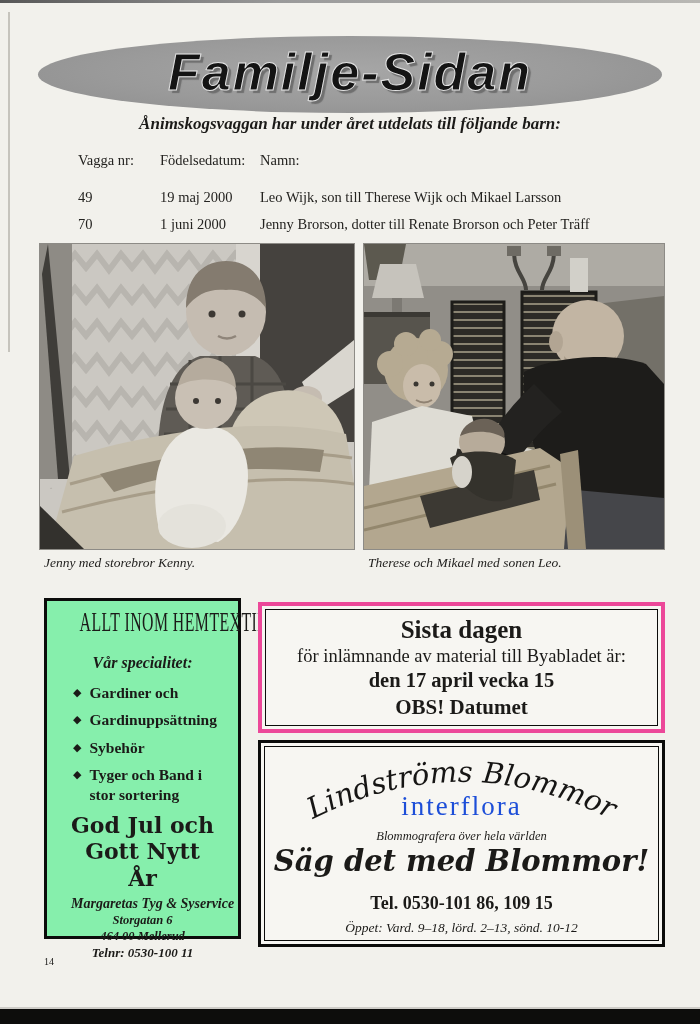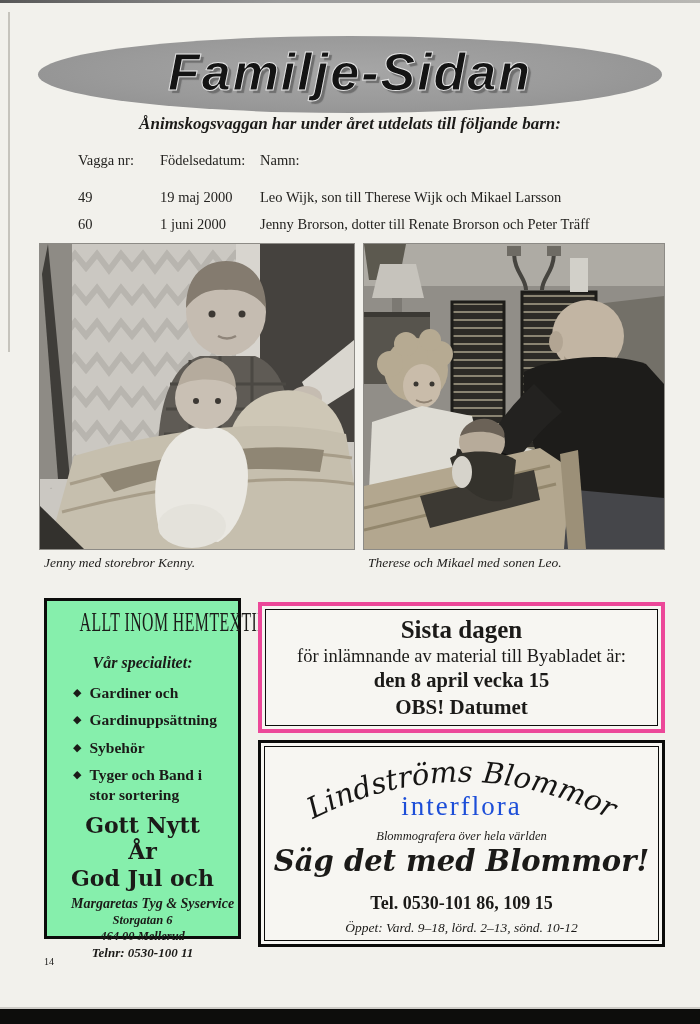--- a/index.html
+++ b/index.html
@@ -100,21 +100,21 @@
   <div class="intro">Ånimskogsvaggan har under året utdelats till följande barn:</div>
 
   <div class="tcell c1 r0">Vagga nr:</div>
   <div class="tcell c2 r0">Födelsedatum:</div>
   <div class="tcell c3 r0">Namn:</div>
 
   <div class="tcell c1 r1">49</div>
   <div class="tcell c2 r1">19 maj 2000</div>
   <div class="tcell c3 r1">Leo Wijk, son till Therese Wijk och Mikael Larsson</div>
 
-  <div class="tcell c1 r2">60</div>
+  <div class="tcell c1 r2">70</div>
   <div class="tcell c2 r2">1 juni 2000</div>
   <div class="tcell c3 r2">Jenny Brorson, dotter till Renate Brorson och Peter Träff</div>
 
   <div class="photo photo-left">
     <svg viewBox="0 0 314 305" preserveAspectRatio="none">
       <defs>
         <pattern id="zig" width="46" height="34" patternUnits="userSpaceOnUse">
           <path d="M-2,26 L11,10 L23,26 L35,10 L48,26" stroke="#b8b5af" stroke-width="6" fill="none"></path>
         </pattern>
       </defs>
@@ -219,35 +219,35 @@
       <li class="tx-item">
         <span class="diamond">◆</span>
         <span>Sybehör</span>
       </li>
       <li class="tx-item">
         <span class="diamond">◆</span>
         <span>Tyger och Band i stor sortering</span>
       </li>
     </ul>
     <div class="tx-greeting">
+      <div>God Jul och</div>
       <div>Gott Nytt År</div>
-      <div>God Jul och</div>
     </div>
     <div class="tx-company">Margaretas Tyg &amp; Syservice</div>
     <div class="tx-addr">Storgatan 6</div>
     <div class="tx-addr">464 00 Mellerud</div>
     <div class="tx-phone">Telnr: 0530-100 11</div>
   </div>
 
   <div class="dbox deadline">
     <div class="dbox-inner">
       <div class="deadline-content">
         <div class="dl-title">Sista dagen</div>
         <div class="dl-line1">för inlämnande av material till Byabladet är:</div>
-        <div class="dl-line2">den 8 april vecka 15</div>
+        <div class="dl-line2">den 17 april vecka 15</div>
         <div class="dl-line3">OBS! Datumet</div>
       </div>
     </div>
   </div>
 
   <div class="dbox florist">
     <div class="dbox-inner">
       <svg class="fl-arch" viewBox="0 0 400 92">
         <path id="archPath" d="M 20,84 Q 200,-18 380,84" fill="none"></path>
         <text font-size="31" font-style="italic" font-family="DejaVu Serif, serif" fill="#161514">

